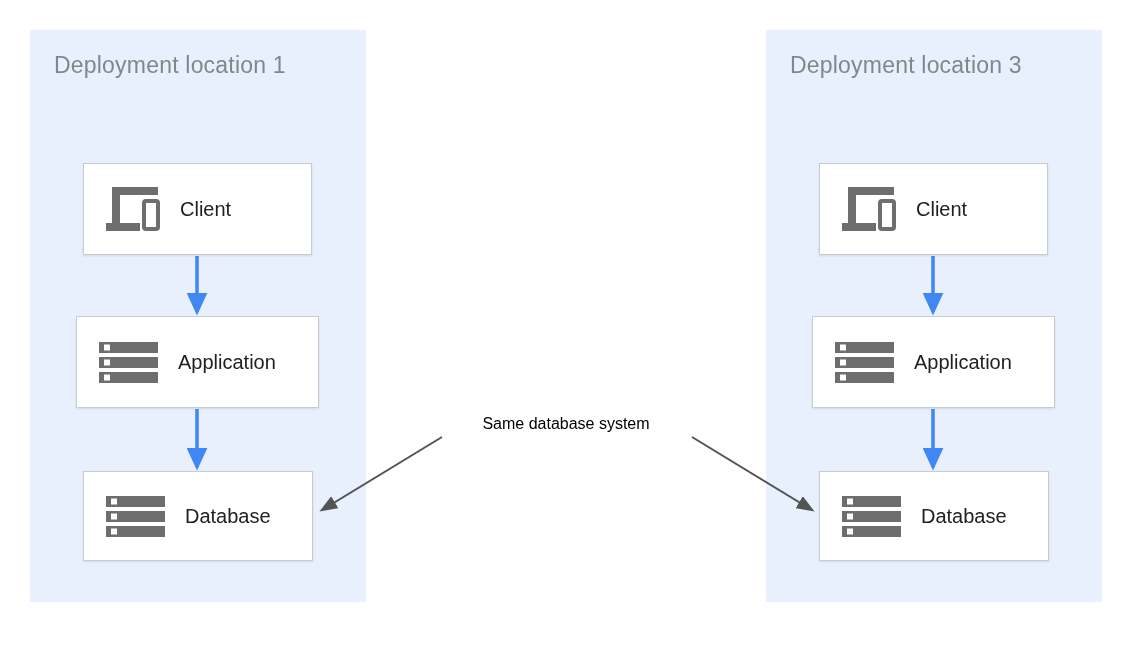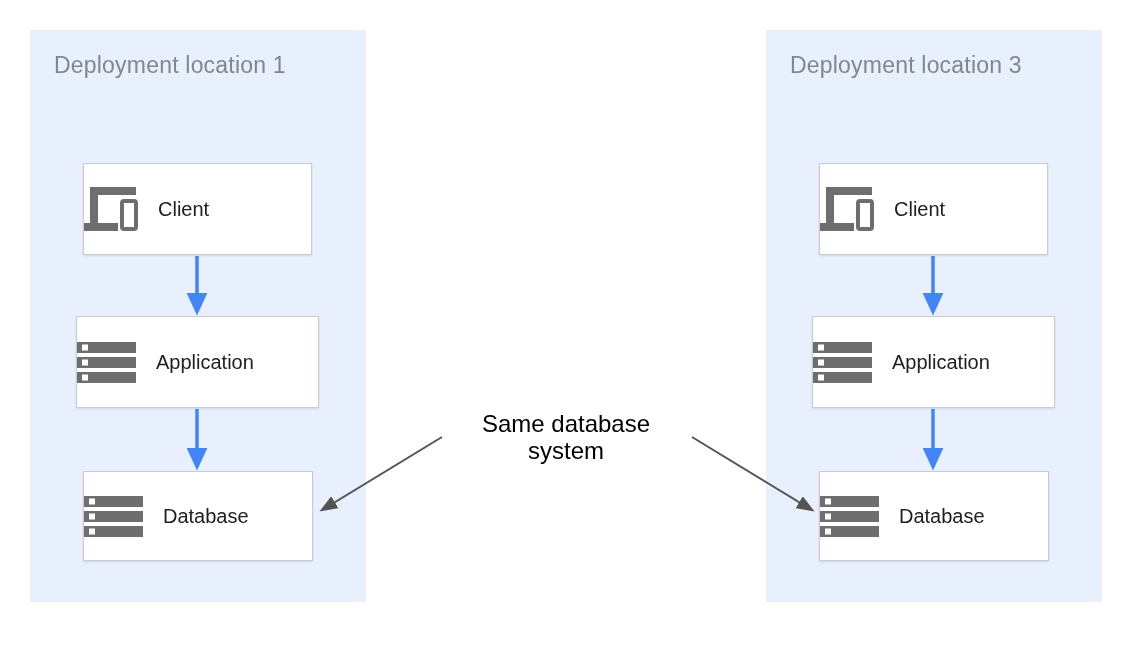--- a/index.html
+++ b/index.html
@@ -34,20 +34,21 @@
     white-space: nowrap;
   }
   .node {
     position: absolute;
     box-sizing: border-box;
     background: var(--node-background, #ffffff);
     border: 1px solid var(--node-border, #c8ccd0);
     box-shadow: 0 1px 2px rgba(0,0,0,0.10);
     display: flex;
     align-items: center;
+    padding-left: 22px;
     gap: 20px;
   }
   .node-label {
     font-size: 20px;
     color: var(--node-label, #212121);
     white-space: nowrap;
   }
   .icon { display: flex; align-items: center; flex: 0 0 auto; }
   .icon svg .ink { fill: var(--node-icon, #6e6e6e); }
   .icon svg .ink-stroke { stroke: var(--node-icon, #6e6e6e); fill: none; }
@@ -78,21 +79,21 @@
     fill: none;
   }
   .annotation-head { fill: var(--annotation-arrow, #545454); }
 
   .annotation-label {
     position: absolute;
     left: 481px;
     top: 410px;
     width: 170px;
     text-align: center;
-    font-size: 24px;
+    font-size: 16px;
     line-height: 27px;
     color: var(--annotation-text, #000000);
   }
 </style>
 </head>
 <body>
 
 <div class="canvas">
 
   <div class="panel panel-1">

